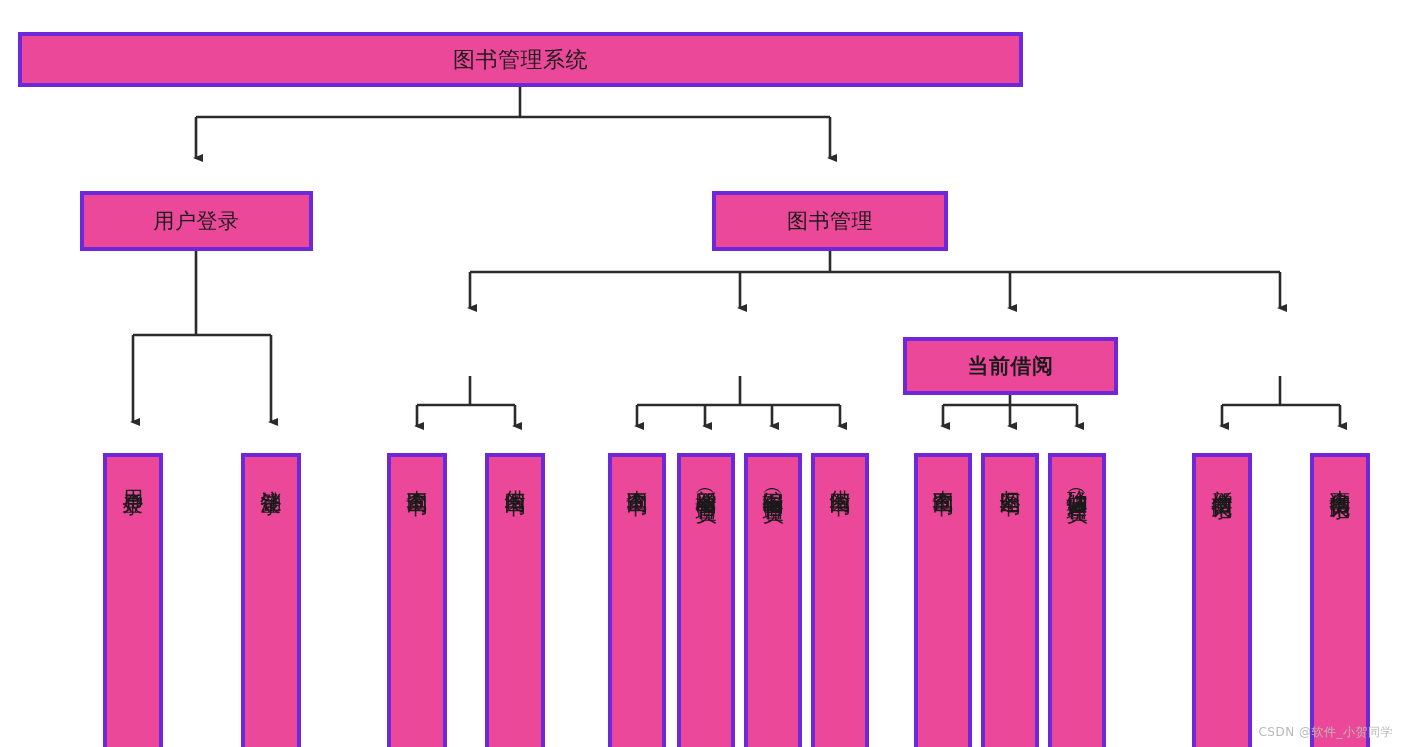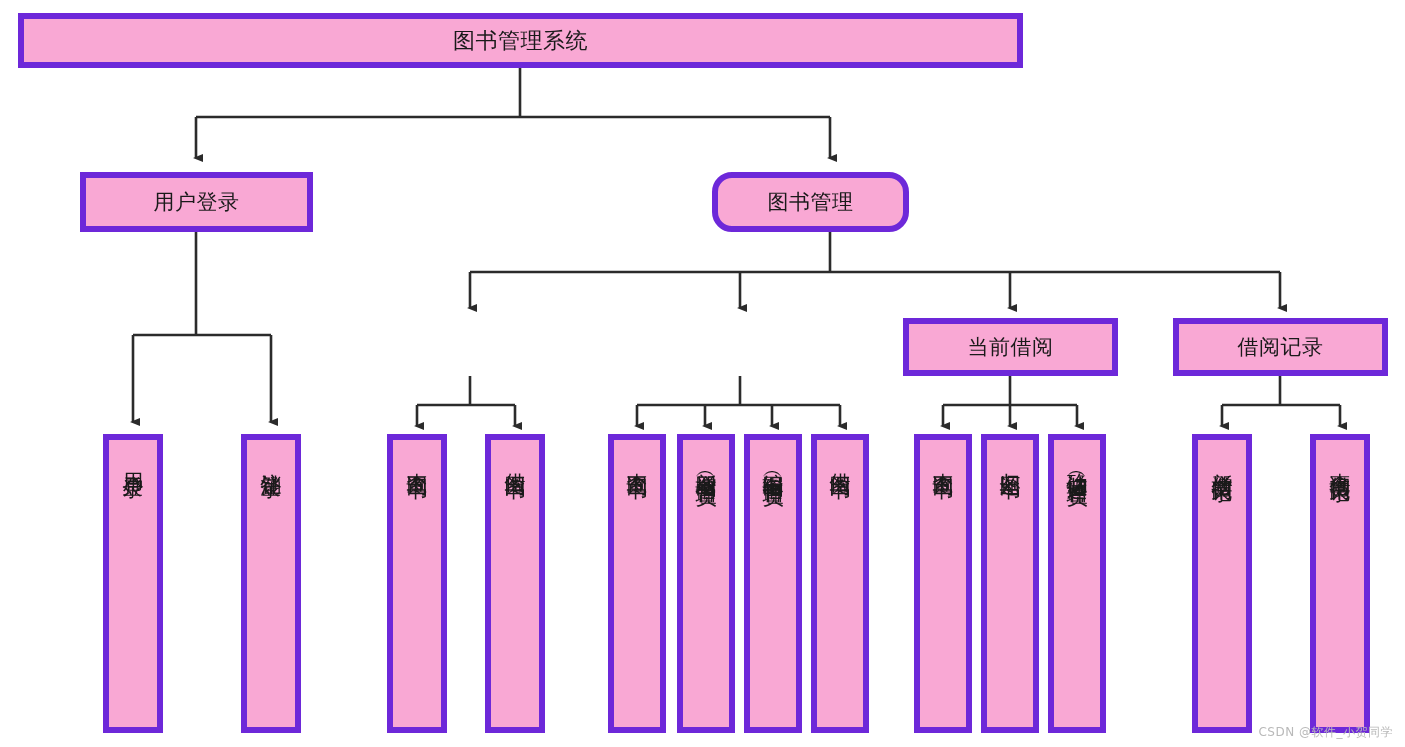--- a/index.html
+++ b/index.html
@@ -21,26 +21,27 @@
   #diagram-svg {
     position: absolute;
     left: 0;
     top: 0;
     width: 1405px;
     height: 747px;
   }
   .node {
     position: absolute;
     box-sizing: border-box;
-    background: #f9a8d4;
-    border: 6px solid #6d28d9;
+    background: #ec4899;
+    border: 4px solid #6d28d9;
     display: flex;
     align-items: center;
     justify-content: center;
     color: #1a1a1a;
+    margin-top: 19px;
   }
   .node .label {
     display: block;
     text-align: center;
     line-height: 1.18;
     letter-spacing: 0.5px;
     white-space: nowrap;
   }
   .node.horiz .label {
     font-size: 21px;
@@ -127,29 +128,26 @@
     </g>
   </svg>
 
   <div class="node root horiz" style="left:18px; top:13px; width:1005px; height:55px;">
     <span class="label">图书管理系统</span>
   </div>
 
   <div class="node horiz" style="left:80px; top:172px; width:233px; height:60px;">
     <span class="label">用户登录</span>
   </div>
-  <div class="node horiz" style="left:712px; top:172px; width:197px; height:60px;border-radius:20px;">
+  <div class="node horiz" style="left:712px; top:172px; width:236px; height:60px;">
     <span class="label">图书管理</span>
   </div>
 
-  <div class="node horiz" style="left:903px; top:318px; width:215px; height:58px;">
+  <div class="node horiz" style="left:903px; top:318px; width:215px; height:58px;font-weight:bold;">
     <span class="label">当前借阅</span>
-  </div>
-  <div class="node horiz" style="left:1173px; top:318px; width:215px; height:58px;">
-    <span class="label">借阅记录</span>
   </div>
 
   <div class="node vert" style="left:103px; top:434px; width:60px; height:299px;">
     <span class="label">用户登录</span>
   </div>
   <div class="node vert" style="left:241px; top:434px; width:60px; height:299px;">
     <span class="label">注销登录</span>
   </div>
 
   <div class="node vert" style="left:387px; top:434px; width:60px; height:299px;">

